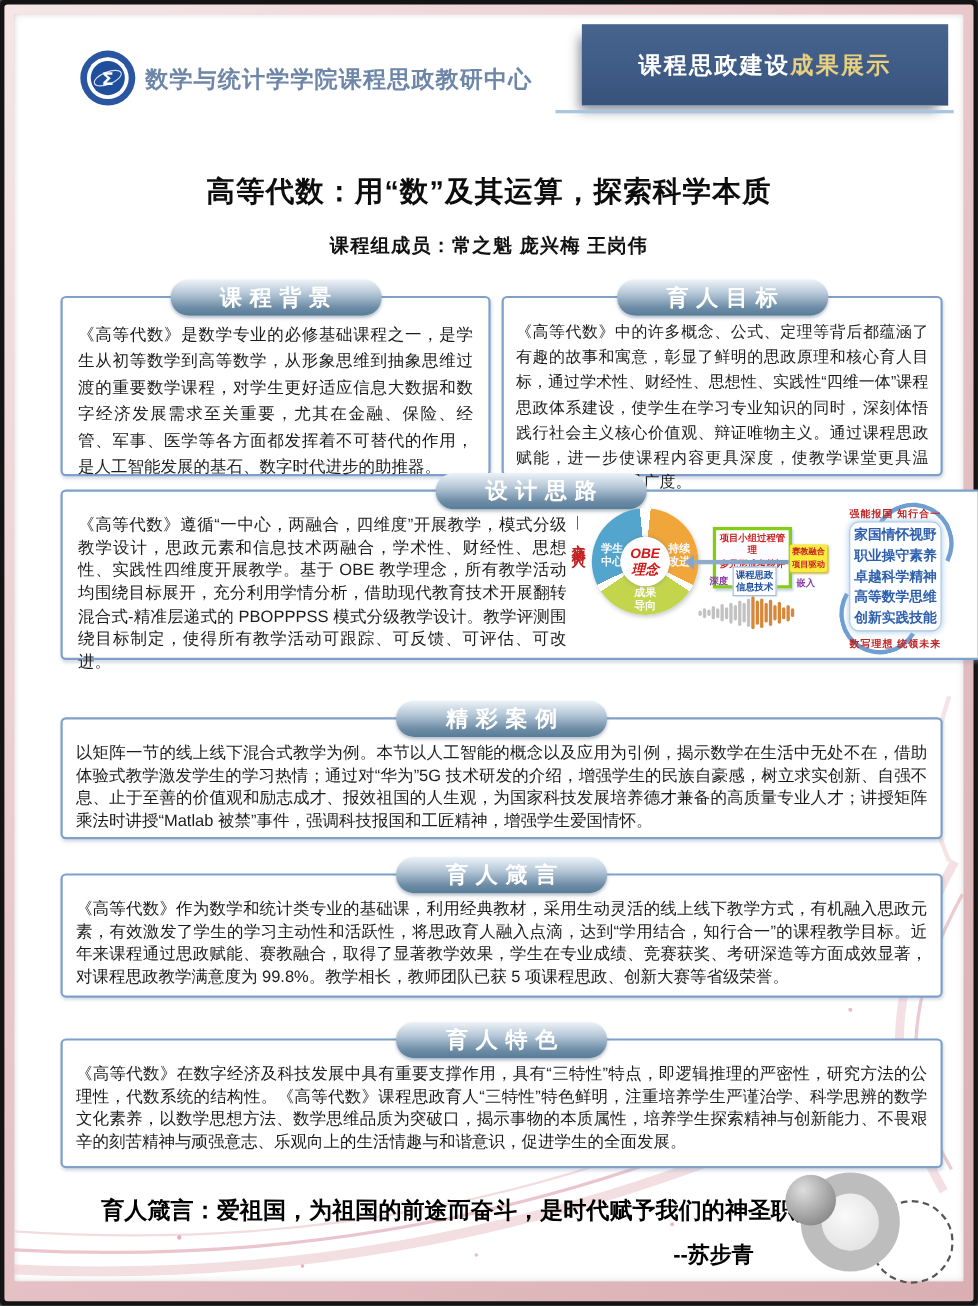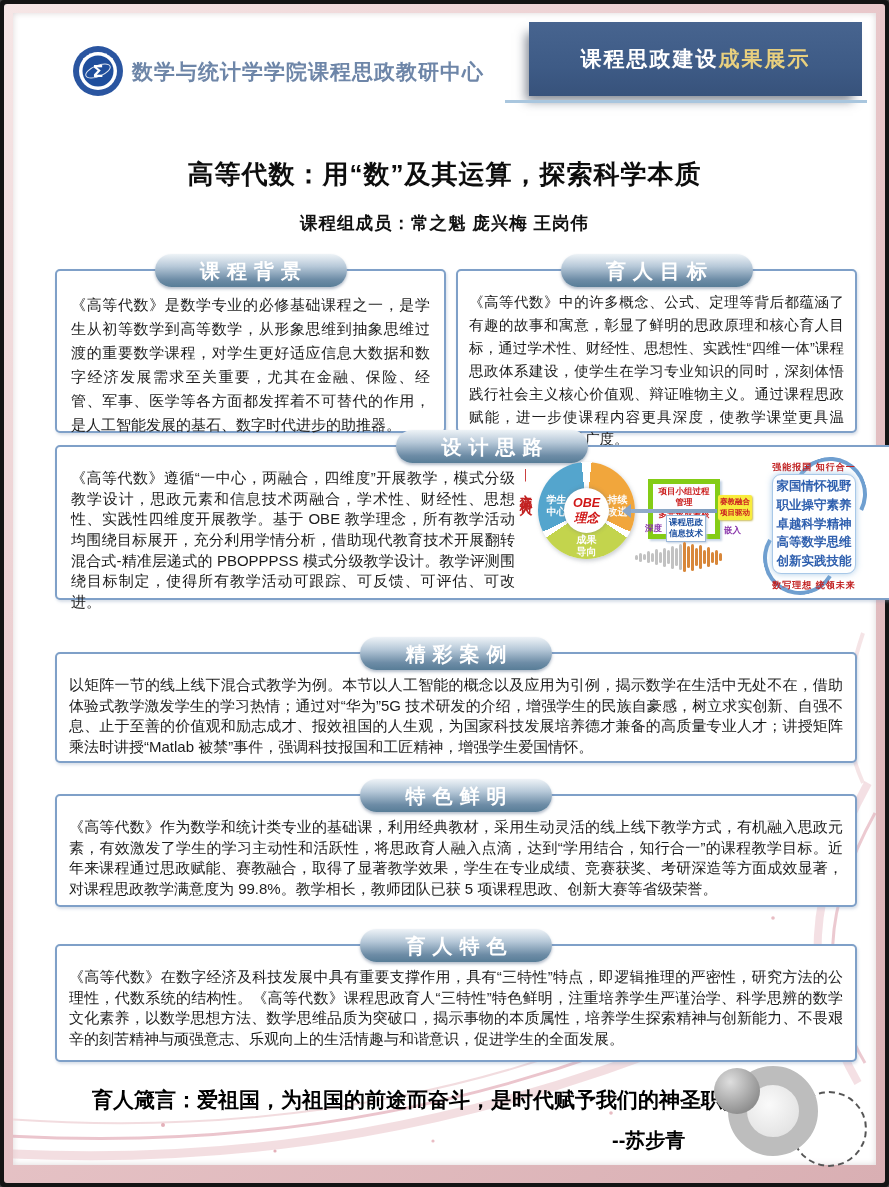--- a/index.html
+++ b/index.html
@@ -59,21 +59,21 @@
     background:conic-gradient(from 0deg,#fff 0 6deg,#f1a63c 6deg 116deg,#fff 116deg 124deg,#c3d44d 124deg 236deg,#fff 236deg 244deg,#54a5cd 244deg 354deg,#fff 354deg 360deg);
     box-shadow:1px 2px 4px rgba(120,130,140,.4);}
   .donut-hole{position:absolute;left:26px;top:26px;width:45px;height:45px;border-radius:50%;background:#fff;
     display:flex;flex-direction:column;align-items:center;justify-content:center;box-shadow:0 0 4px rgba(100,110,120,.45);}
   .donut-hole span{color:#d01818;font-weight:800;font-style:italic;font-size:12.5px;line-height:1.15;text-align:right;}
   .seg-label{position:absolute;width:2.3em;color:#fdfdfd;font-size:10px;font-weight:bold;line-height:1.15;text-align:center;}
   .seg-blue{left:7px;top:32px;}
   .seg-orange{left:68px;top:32px;}
   .seg-green{left:37px;top:72px;}
 
-  .mid-box1{position:absolute;left:133px;top:30px;width:72px;background:#fdfdff;border:5px solid #84cc16;
+  .mid-box1{position:absolute;left:133px;top:30px;width:72px;background:#fdfdff;border:3px solid #84cc16;
     box-shadow:2px 2px 2px #c3d2e4;padding:2px 2px;text-align:center;}
   .mid-box1 span{display:block;color:#cc2222;font-weight:bold;font-size:8.5px;line-height:1.35;}
   .mid-arrow{position:absolute;left:116px;top:60px;width:86px;height:4px;background:linear-gradient(90deg,#93aecb,#7f9cc0);}
   .mid-arrow::before{content:"";position:absolute;left:-9px;top:-5px;border:7px solid transparent;border-right:9px solid #8aa5c6;border-left:0;}
   .mid-tag{position:absolute;left:203px;top:46px;width:34px;background:#f8ec3d;border-radius:2px;padding:2px 1px;text-align:center;box-shadow:1px 1px 2px #cabb55;}
   .mid-tag span{display:block;color:#cc2222;font-weight:bold;font-size:7.5px;line-height:1.4;}
   .word-purple{position:absolute;color:#8833aa;font-weight:bold;font-size:8.5px;}
   .w-depth{left:130px;top:74px;text-align:right;}
   .w-embed{left:193px;top:76px;margin-left:16px;}
   .mid-box2{position:absolute;left:151px;top:66px;width:40px;background:#fff;border:1px solid #9db8d8;box-shadow:1px 1px 2px #c3d2e4;padding:1px 0;text-align:center;}
@@ -242,21 +242,21 @@
 
     <section class="card" style="left:55px;top:652px;width:802px;height:111px;">
       <div class="pill">
           <span>精彩案例</span>
         </div>
       <p class="card-body wide">以矩阵一节的线上线下混合式教学为例。本节以人工智能的概念以及应用为引例，揭示数学在生活中无处不在，借助体验式教学激发学生的学习热情；通过对“华为”5G 技术研发的介绍，增强学生的民族自豪感，树立求实创新、自强不息、止于至善的价值观和励志成才、报效祖国的人生观，为国家科技发展培养德才兼备的高质量专业人才；讲授矩阵乘法时讲授“Matlab 被禁”事件，强调科技报国和工匠精神，增强学生爱国情怀。</p>
     </section>
 
     <section class="card" style="left:55px;top:794px;width:802px;height:113px;">
       <div class="pill">
-          <span>特色鲜明</span>
+          <span>育人箴言</span>
         </div>
       <p class="card-body wide">《高等代数》作为数学和统计类专业的基础课，利用经典教材，采用生动灵活的线上线下教学方式，有机融入思政元素，有效激发了学生的学习主动性和活跃性，将思政育人融入点滴，达到“学用结合，知行合一”的课程教学目标。近年来课程通过思政赋能、赛教融合，取得了显著教学效果，学生在专业成绩、竞赛获奖、考研深造等方面成效显著，对课程思政教学满意度为 99.8%。教学相长，教师团队已获 5 项课程思政、创新大赛等省级荣誉。</p>
     </section>
 
     <section class="card" style="left:55px;top:944px;width:802px;height:118px;">
       <div class="pill">
           <span>育人特色</span>
         </div>
       <p class="card-body wide">《高等代数》在数字经济及科技发展中具有重要支撑作用，具有“三特性”特点，即逻辑推理的严密性，研究方法的公理性，代数系统的结构性。《高等代数》课程思政育人“三特性”特色鲜明，注重培养学生严谨治学、科学思辨的数学文化素养，以数学思想方法、数学思维品质为突破口，揭示事物的本质属性，培养学生探索精神与创新能力、不畏艰辛的刻苦精神与顽强意志、乐观向上的生活情趣与和谐意识，促进学生的全面发展。</p>
     </section>

